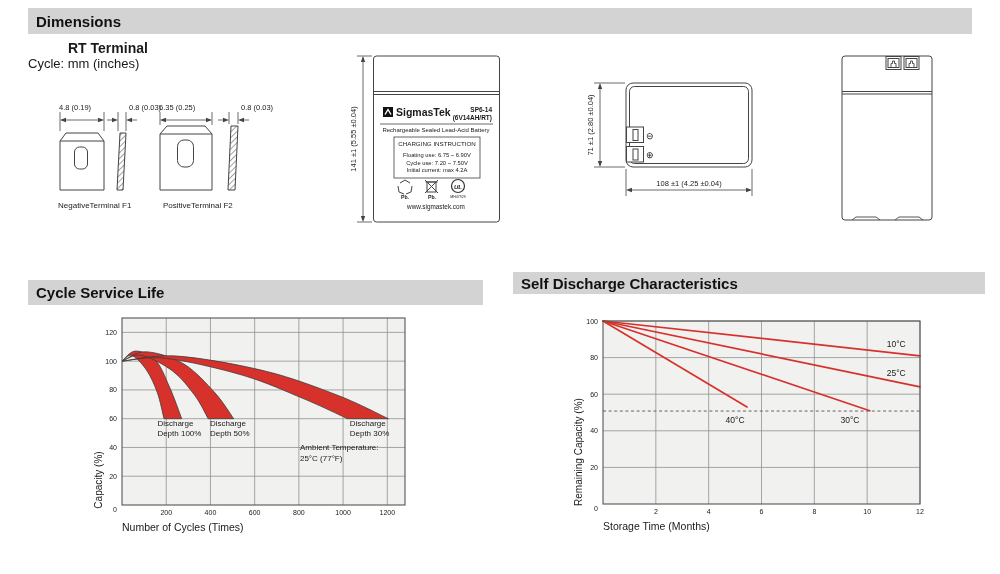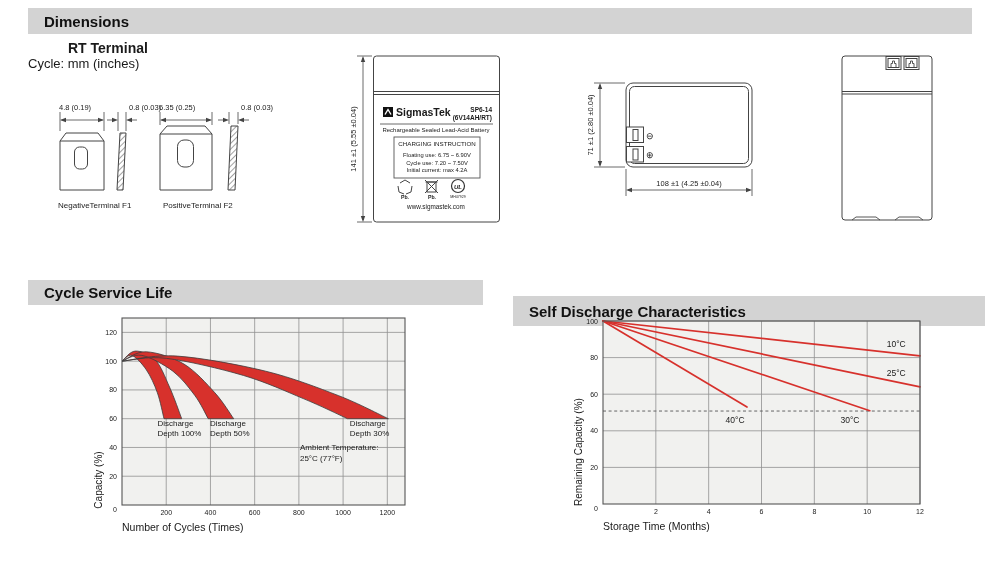--- a/index.html
+++ b/index.html
@@ -1,20 +1,20 @@
 <!DOCTYPE html>
 <html><head>
 <meta charset="utf-8">
 <style>
   html,body{margin:0;padding:0;background:#fff;}
   body{width:1000px;height:574px;position:relative;font-family:"Liberation Sans",sans-serif;color:#1a1a1a;overflow:hidden;}
-  .hbar{position:absolute;background:#d3d3d3;display:flex;align-items:center;font-weight:bold;font-size:15px;color:#111;padding-left:16px;box-sizing:border-box;}
+  .hbar{position:absolute;background:#d3d3d3;display:flex;align-items:center;font-weight:bold;font-size:15px;color:#111;padding-left:8px;box-sizing:border-box;}
   #bar-dimensions{left:28px;top:8px;width:944px;height:26px;}
   #bar-cycle{left:28px;top:280px;width:455px;height:25px;}
-  #bar-self{left:513px;top:296px;width:472px;height:30px;}
+  #bar-self{left:513px;top:272px;width:472px;height:22px;}
   #rt-terminal{position:absolute;left:28px;top:40px;font-weight:bold;font-size:14px;padding-left:40px;}
   #unit-note{position:absolute;left:28px;top:56px;font-size:13px;}
   svg{position:absolute;}
   svg text{font-family:"Liberation Sans",sans-serif;fill:#1a1a1a;}
   .dimtext{font-size:7.5px;fill:#222;}
   .nametext{font-size:8px;fill:#222;}
 </style>
 </head>
 <body>
 

